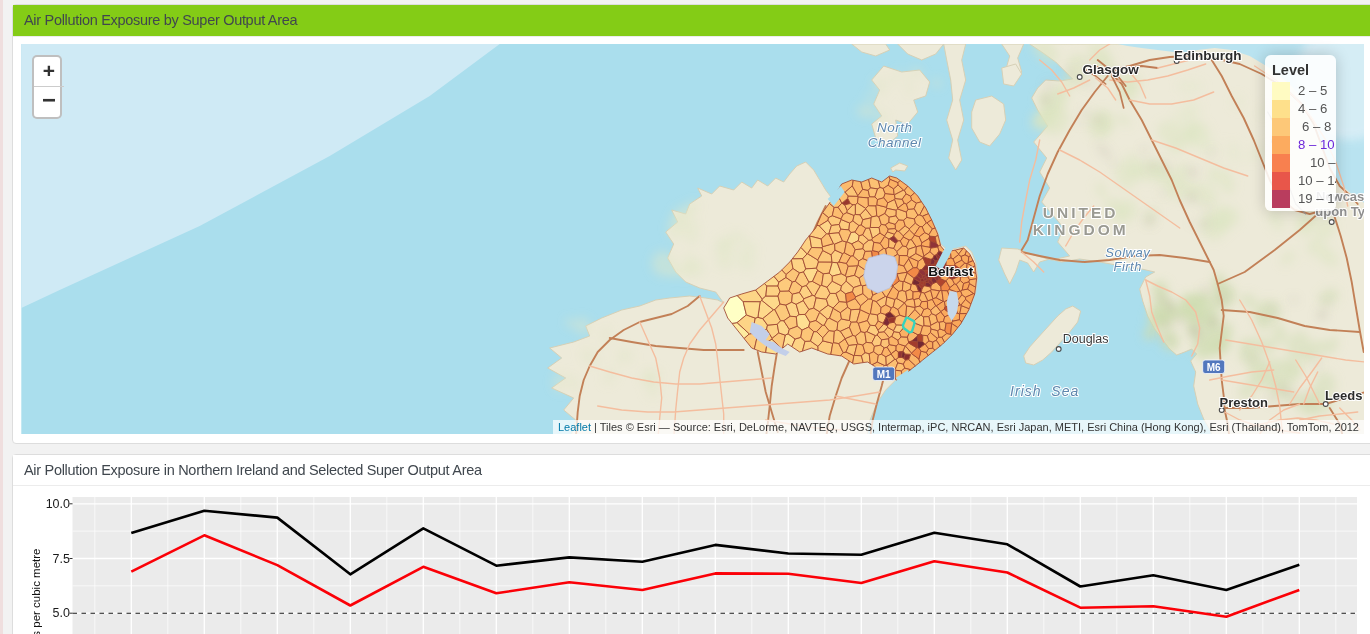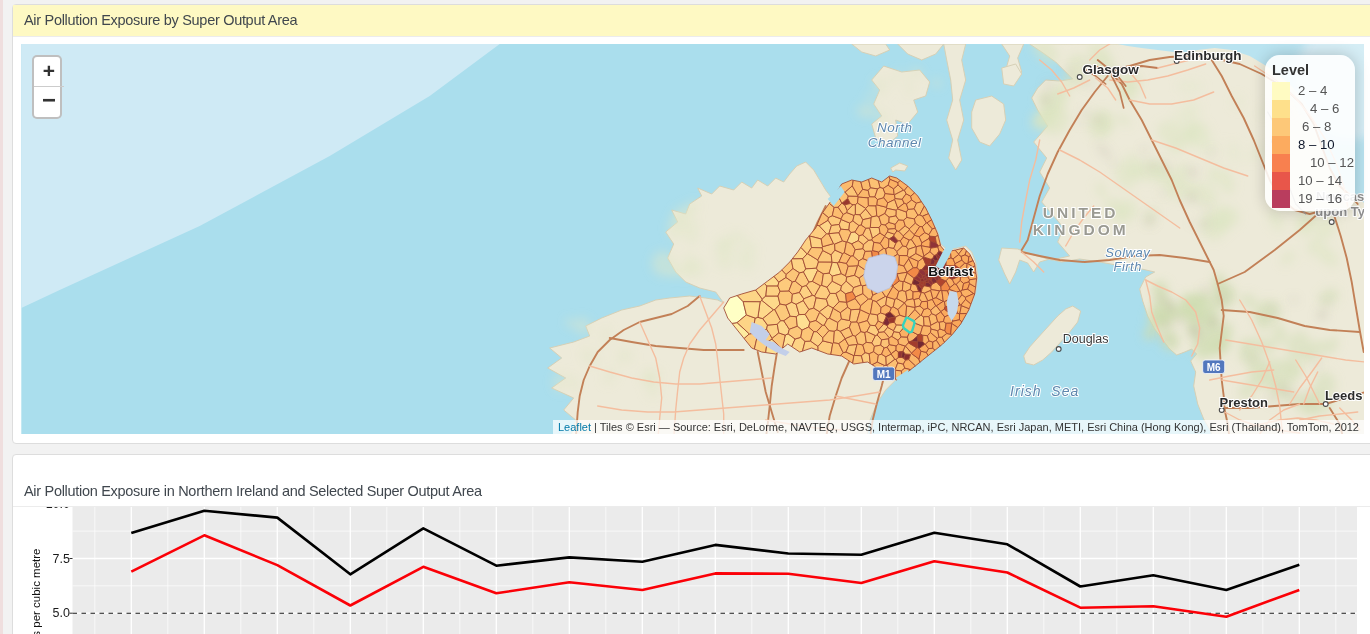--- a/index.html
+++ b/index.html
@@ -1,20 +1,20 @@
 <!DOCTYPE html>
 <html><head><meta charset="utf-8"><style>
 *{margin:0;padding:0;box-sizing:border-box}
 body{width:1370px;height:634px;background:#f2f2f2;font-family:"Liberation Sans",sans-serif;overflow:hidden;position:relative}
 .panel{position:absolute;left:12px;width:1362px;background:#fff;border:1px solid #ddd;border-radius:4px}
 </style></head>
 <body>
 <div style="position:absolute;left:0;top:0;width:3px;height:634px;background:#efdede"></div>
 <div class="panel" style="top:4px;height:440px"></div>
-<div style="position:absolute;left:13px;top:5px;width:1357px;height:32px;background:#fef9c3;border-bottom:1px solid #ececec;line-height:31px;padding-left:11px;font-size:14.5px;letter-spacing:-0.3px;color:#40474e;z-index:5">Air Pollution Exposure by Super Output Area</div>
+<div style="position:absolute;left:13px;top:5px;width:1357px;height:32px;background:#84cc16;border-bottom:1px solid #ececec;line-height:31px;padding-left:11px;font-size:14.5px;letter-spacing:-0.3px;color:#40474e;z-index:5">Air Pollution Exposure by Super Output Area</div>
 <svg width="1343" height="390" viewBox="21.6 44 1342.4 390" style="position:absolute;left:21px;top:44px" shape-rendering="geometricPrecision">
 <defs>
       <filter id="soft" x="-20%" y="-20%" width="140%" height="140%">
         <feGaussianBlur stdDeviation="5"></feGaussianBlur>
       </filter>
     </defs>
     <rect x="21.6" y="44" width="1342.4" height="390" fill="#aadeed"></rect>
 <path d="M21.6,44 L500,44 L430,96 L330,156 L200,226 L60,290 L21.6,308 Z" fill="#cfeaf5"></path>
 <path d="M1030,44 1042,52 1056,62 1066,72 1073,79 1060,81 1046,80 1038,88 1032,98 1038,110 1048,126 1034,142 1047,158 1040,172 1050,188 1042,202 1054,216 1064,228 1058,242 1070,256 1052,260 1034,255 1018,249 1002,248 999,260 1005,274 1010,284 1016,272 1020,260 1028,263 1034,272 1040,262 1050,259 1062,262 1080,259 1100,262 1122,266 1142,269 1155,272 1146,277 1140,289 1143,301 1148,316 1155,329 1164,341 1170,349 1177,355 1185,352 1192,349 1197,354 1191,361 1196,372 1194,386 1198,404 1204,419 1211,431 1213,440 1370,440 1370,44Z" fill="#edead9" stroke="#d6d0b6" stroke-width="1.0" stroke-linejoin="round"></path>
     <path d="M1118,44 L1366,44 L1366,204 L1360,200 L1352,194 L1340,184 L1330,166 L1322,144 L1316,122 L1306,102 L1290,84 L1270,68 L1250,56 L1232,50 L1215,48 L1198,50 L1186,52 L1174,52 L1158,50 L1142,48 L1128,46 Z" fill="#b9e3f0"></path>
@@ -747,32 +747,32 @@
     <text x="884" y="377.5" text-anchor="middle" font-size="10" font-weight="bold" fill="#fff">M1</text>
     <rect x="1203" y="360" width="22" height="13.5" rx="2.5" fill="#5277bd" stroke="#f6f9ff" stroke-width="0.8"></rect>
     <text x="1214" y="370.5" text-anchor="middle" font-size="10" font-weight="bold" fill="#fff">M6</text>
     <text x="951" y="276" text-anchor="middle" font-size="13.5" fill="#111" font-weight="bold" style="letter-spacing:0px;paint-order:stroke" stroke="#ffffff" stroke-width="2">Belfast</text>
 </svg>
 <div style="position:absolute;left:32px;top:55px;width:30px;border:2px solid rgba(0,0,0,0.25);border-radius:5px;background:#fff;z-index:20">
 <div style="width:30px;height:30px;line-height:28px;text-align:center;font-size:21px;font-weight:bold;color:#333;border-bottom:1px solid #ccc">+</div>
 <div style="width:30px;height:30px;line-height:26px;text-align:center;font-size:24px;font-weight:bold;color:#333">−</div>
 </div>
 <div style="position:absolute;left:21px;top:419px;width:1343px;height:15px;z-index:15;text-align:right;line-height:13px"><span style="background:rgba(255,255,255,0.72);padding:1px 5px 2px 5px;font-size:11px;color:#333"><span style="color:#0078A8">Leaflet</span> | Tiles © Esri — Source: Esri, DeLorme, NAVTEQ, USGS, Intermap, iPC, NRCAN, Esri Japan, METI, Esri China (Hong Kong), Esri (Thailand), TomTom, 2012</span></div>
-<div style="position:absolute;left:1265px;top:55px;width:90px;height:156px;z-index:20;background:rgba(255,255,255,0.87);border-radius:15px;box-shadow:0 0 15px rgba(0,0,0,0.2);padding:7px 4px 8px 7px;overflow:hidden">
+<div style="position:absolute;left:1265px;top:55px;width:71px;height:156px;z-index:20;background:rgba(255,255,255,0.87);border-radius:6px;box-shadow:0 0 15px rgba(0,0,0,0.2);padding:7px 4px 8px 7px;overflow:hidden">
     <div style="font-size:14.5px;font-weight:bold;color:#333;margin-bottom:4px">Level</div>
-    <div style="height:18px;white-space:nowrap"><i style="display:inline-block;vertical-align:top;width:18px;height:18px;background:#fffbc2"></i><span style="display:inline-block;vertical-align:top;margin-left:8px;line-height:18px;font-size:13.2px;color:#555">2 – 4</span></div>
-    <div style="height:18px;white-space:nowrap"><i style="display:inline-block;vertical-align:top;width:18px;height:18px;background:#fee08b"></i><span style="display:inline-block;vertical-align:top;margin-left:20px;line-height:18px;font-size:13.2px;color:#555">4 – 6</span></div>
+    <div style="height:18px;white-space:nowrap"><i style="display:inline-block;vertical-align:top;width:18px;height:18px;background:#fffbc2"></i><span style="display:inline-block;vertical-align:top;margin-left:8px;line-height:18px;font-size:13.2px;color:#555">2 – 5</span></div>
+    <div style="height:18px;white-space:nowrap"><i style="display:inline-block;vertical-align:top;width:18px;height:18px;background:#fee08b"></i><span style="display:inline-block;vertical-align:top;margin-left:8px;line-height:18px;font-size:13.2px;color:#555">4 – 6</span></div>
     <div style="height:18px;white-space:nowrap"><i style="display:inline-block;vertical-align:top;width:18px;height:18px;background:#fdc878"></i><span style="display:inline-block;vertical-align:top;margin-left:12px;line-height:18px;font-size:13.2px;color:#555">6 – 8</span></div>
-    <div style="height:18px;white-space:nowrap"><i style="display:inline-block;vertical-align:top;width:18px;height:18px;background:#fcab5f"></i><span style="display:inline-block;vertical-align:top;margin-left:8px;line-height:18px;font-size:13.2px;color:#0f172a">8 – 10</span></div>
+    <div style="height:18px;white-space:nowrap"><i style="display:inline-block;vertical-align:top;width:18px;height:18px;background:#fcab5f"></i><span style="display:inline-block;vertical-align:top;margin-left:8px;line-height:18px;font-size:13.2px;color:#6d28d9">8 – 10</span></div>
     <div style="height:18px;white-space:nowrap"><i style="display:inline-block;vertical-align:top;width:18px;height:18px;background:#f8804f"></i><span style="display:inline-block;vertical-align:top;margin-left:20px;line-height:18px;font-size:13.2px;color:#555">10 – 12</span></div>
     <div style="height:18px;white-space:nowrap"><i style="display:inline-block;vertical-align:top;width:18px;height:18px;background:#e8564a"></i><span style="display:inline-block;vertical-align:top;margin-left:8px;line-height:18px;font-size:13.2px;color:#555">10 – 14</span></div>
     <div style="height:18px;white-space:nowrap"><i style="display:inline-block;vertical-align:top;width:18px;height:18px;background:#b93d5e"></i><span style="display:inline-block;vertical-align:top;margin-left:8px;line-height:18px;font-size:13.2px;color:#555">19 – 16</span></div>
   </div>
 <div class="panel" style="top:454px;height:185px"></div>
-<div style="position:absolute;left:13px;top:476px;width:1357px;height:31px;background:#fff;border-bottom:1px solid #ececec;line-height:31px;padding-left:11px;font-size:14.5px;letter-spacing:-0.3px;color:#40474e;z-index:5">Air Pollution Exposure in Northern Ireland and Selected Super Output Area</div>
+<div style="position:absolute;left:13px;top:455px;width:1357px;height:31px;background:#fff;border-bottom:1px solid #ececec;line-height:31px;padding-left:11px;font-size:14.5px;letter-spacing:-0.3px;color:#40474e;z-index:5">Air Pollution Exposure in Northern Ireland and Selected Super Output Area</div>
 <svg width="1345" height="148" style="position:absolute;left:13px;top:486px">
 <rect x="59.5" y="11" width="1284.5" height="137" fill="#ebebeb"></rect>
 <line x1="81.8" y1="11" x2="81.8" y2="148" stroke="#fff" stroke-width="0.65"></line>
     <line x1="154.8" y1="11" x2="154.8" y2="148" stroke="#fff" stroke-width="0.65"></line>
     <line x1="227.8" y1="11" x2="227.8" y2="148" stroke="#fff" stroke-width="0.65"></line>
     <line x1="300.8" y1="11" x2="300.8" y2="148" stroke="#fff" stroke-width="0.65"></line>
     <line x1="373.8" y1="11" x2="373.8" y2="148" stroke="#fff" stroke-width="0.65"></line>
     <line x1="446.8" y1="11" x2="446.8" y2="148" stroke="#fff" stroke-width="0.65"></line>
     <line x1="519.8" y1="11" x2="519.8" y2="148" stroke="#fff" stroke-width="0.65"></line>
     <line x1="592.8" y1="11" x2="592.8" y2="148" stroke="#fff" stroke-width="0.65"></line>

